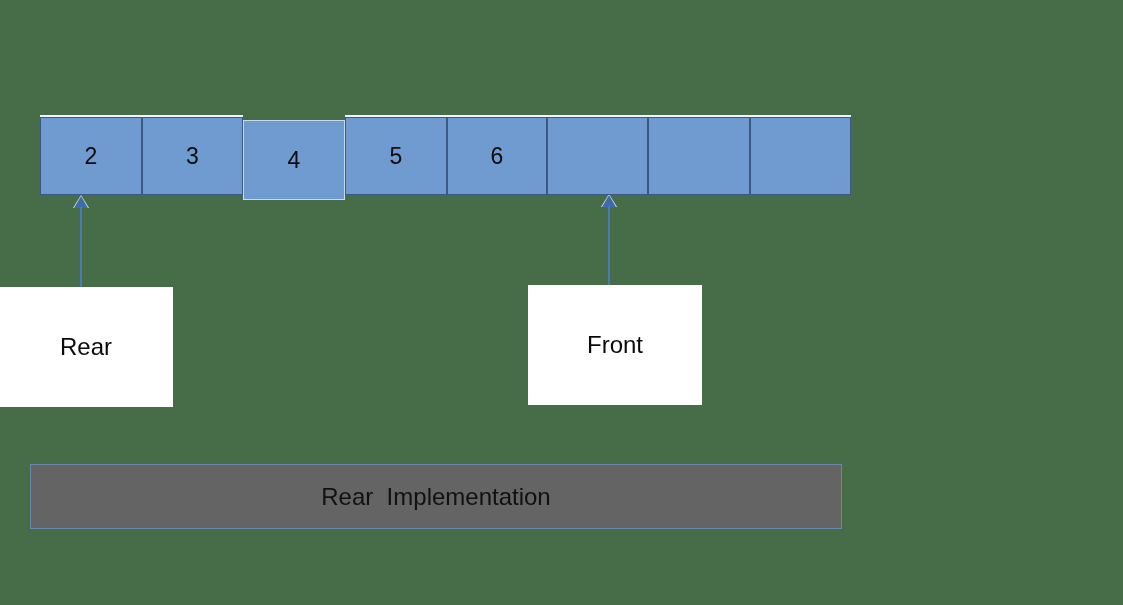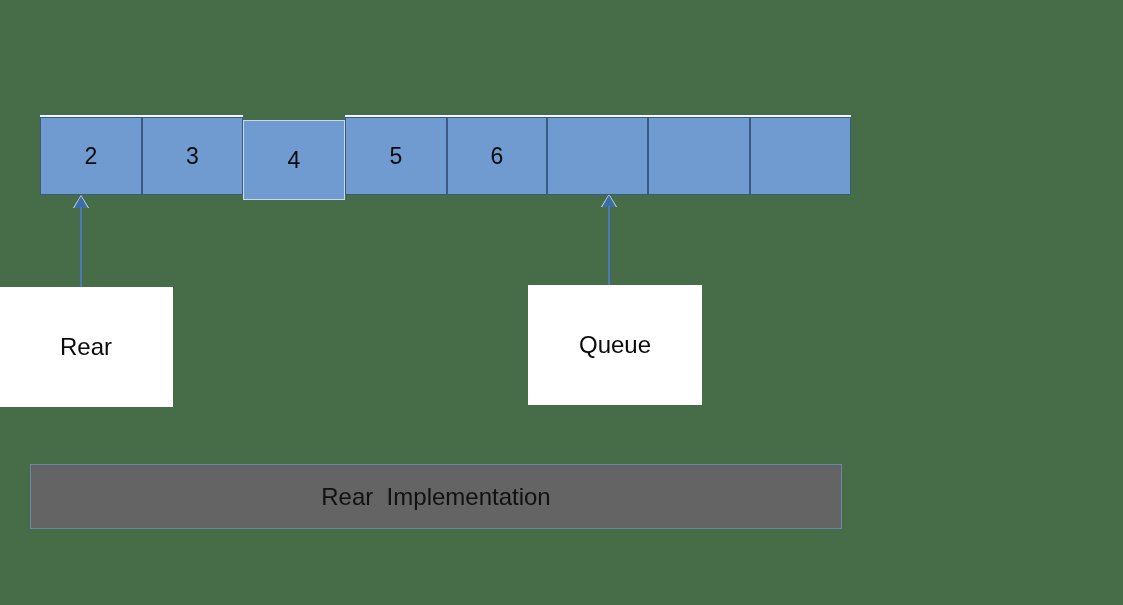--- a/index.html
+++ b/index.html
@@ -197,20 +197,20 @@
     <span>Rear</span>
   </div>
 
   <div class="pointer" style="left:602px; top:195px; height:90px;">
     <div class="head-outline"></div>
     <div class="head"></div>
     <div class="stem" style="height:79px;"></div>
   </div>
 
   <div class="label-box" style="left:528px; top:285px; width:174px; height:120px;">
-    <span>Queue</span>
+    <span>Front</span>
   </div>
 
   <div class="title-bar">
     <span class="title-text">Rear  Implementation</span>
   </div>
 
 </div>
 
 </body></html>

